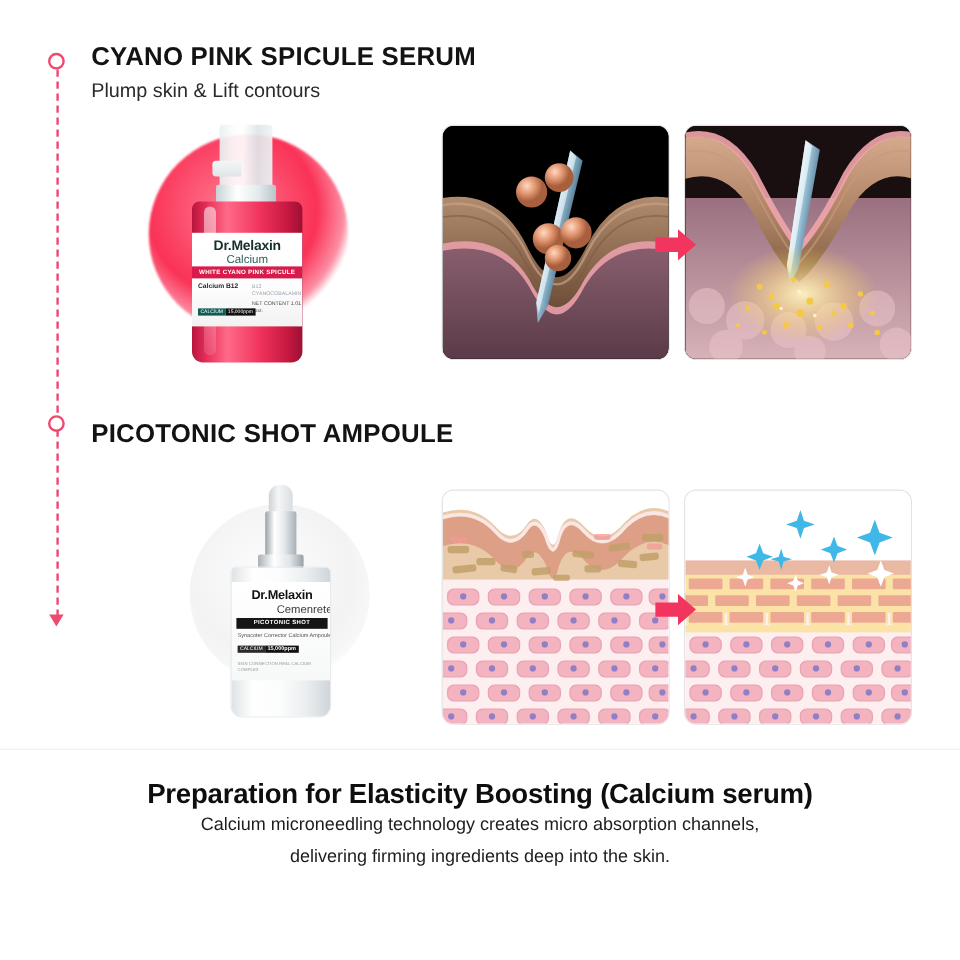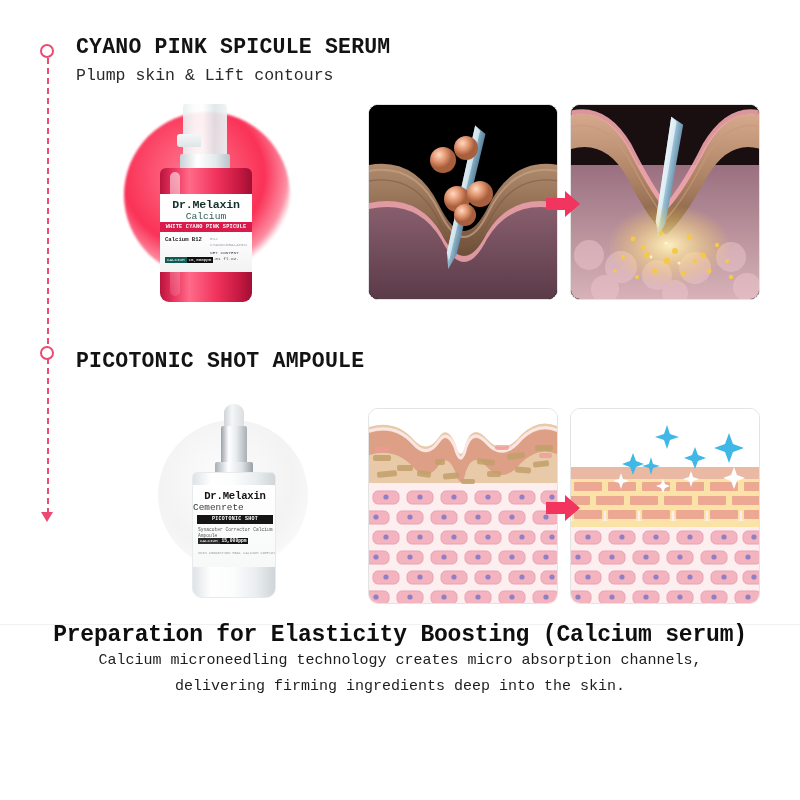--- a/index.html
+++ b/index.html
@@ -4,21 +4,21 @@
 <style>
   html,body{margin:0;padding:0;}
   body{
     width:800px;height:800px;
     background:#ffffff;
     font-family:"Liberation Sans", sans-serif;
     color:#111;
     overflow:hidden;
     position:relative;
   }
-  .page{position:relative;width:692px;height:800px;font-family:Liberation Mono, monospace;}
+  .page{position:relative;width:692px;height:800px;}
 
   
   .timeline{position:absolute;left:38px;top:40px;width:20px;height:490px;}
   .tl-line{
     position:absolute;left:9px;top:8px;width:0;height:466px;
     border-left:2px dashed #ED4A72;
   }
   .tl-dot{
     position:absolute;left:2px;width:14px;height:14px;border-radius:50%;
     border:2px solid #ED4A72;background:#fff;box-sizing:border-box;
@@ -133,21 +133,21 @@
     position:absolute;left:10px;top:68px;width:84px;height:126px;
     background:linear-gradient(90deg,#dfe3e6 0%,#ffffff 22%,#fbfcfc 50%,#eaeef0 76%,#cfd5d9 100%);
     border-radius:5px 5px 10px 10px;border:1px solid #e7ebed;box-sizing:border-box;
     overflow:hidden;
   }
   .b2-label{
     position:absolute;left:0;top:12px;width:84px;height:82px;
     background:linear-gradient(180deg,#ffffff,#f7f8f8);
   }
   .b2-brand{font-size:10.6px;font-weight:700;color:#121212;text-align:center;margin-top:6px;letter-spacing:-.2px;line-height:1;}
-  .b2-sub{font-size:9.4px;color:#3a3a3a;text-align:left;margin-top:1px;line-height:1;}
+  .b2-sub{font-size:9.4px;color:#3a3a3a;text-align:right;margin-top:1px;line-height:1;}
   .b2-band{
     position:absolute;left:4px;top:30px;width:76px;height:9px;background:#151515;
     color:#fff;font-size:5px;letter-spacing:.3px;text-align:center;line-height:9px;font-weight:700;
   }
   .b2-desc{position:absolute;left:5px;top:42px;font-size:4.6px;color:#555;line-height:1.3;}
   .b2-chip{position:absolute;left:5px;top:52px;display:flex;align-items:center;height:8px;}
   .b2-chip .a{background:#2a2a2a;color:#fff;font-size:4.2px;padding:1px 2px;line-height:1;}
   .b2-chip .b{background:#111;color:#fff;font-size:4.6px;padding:1px 2px;line-height:1;font-weight:700;}
   .b2-fine{position:absolute;left:5px;top:66px;font-size:3.6px;color:#9a9a9a;line-height:1.3;}
 
@@ -163,21 +163,21 @@
 
   .arrow{
     position:absolute;width:34px;height:30px;z-index:5;
   }
   .arrow.a1{left:546px;top:189px;}
   .arrow.a2{left:546px;top:493px;}
 
   .sectdiv{position:absolute;left:0;top:624px;width:800px;height:1px;background:#f1f1f1;}
 
   
-  .foot{position:absolute;left:0;top:622px;width:800px;text-align:center;}
+  .foot{position:absolute;left:0;top:648px;width:800px;text-align:center;}
   .foot .ft{font-size:23px;font-weight:700;color:#0e0e0e;letter-spacing:-.2px;}
   .foot .fb{font-size:15px;color:#1d1d1d;line-height:1.72;}
 </style>
 </head>
 <body>
 
 <div class="page">
 
   <div class="timeline">
     <div class="tl-line"></div>

